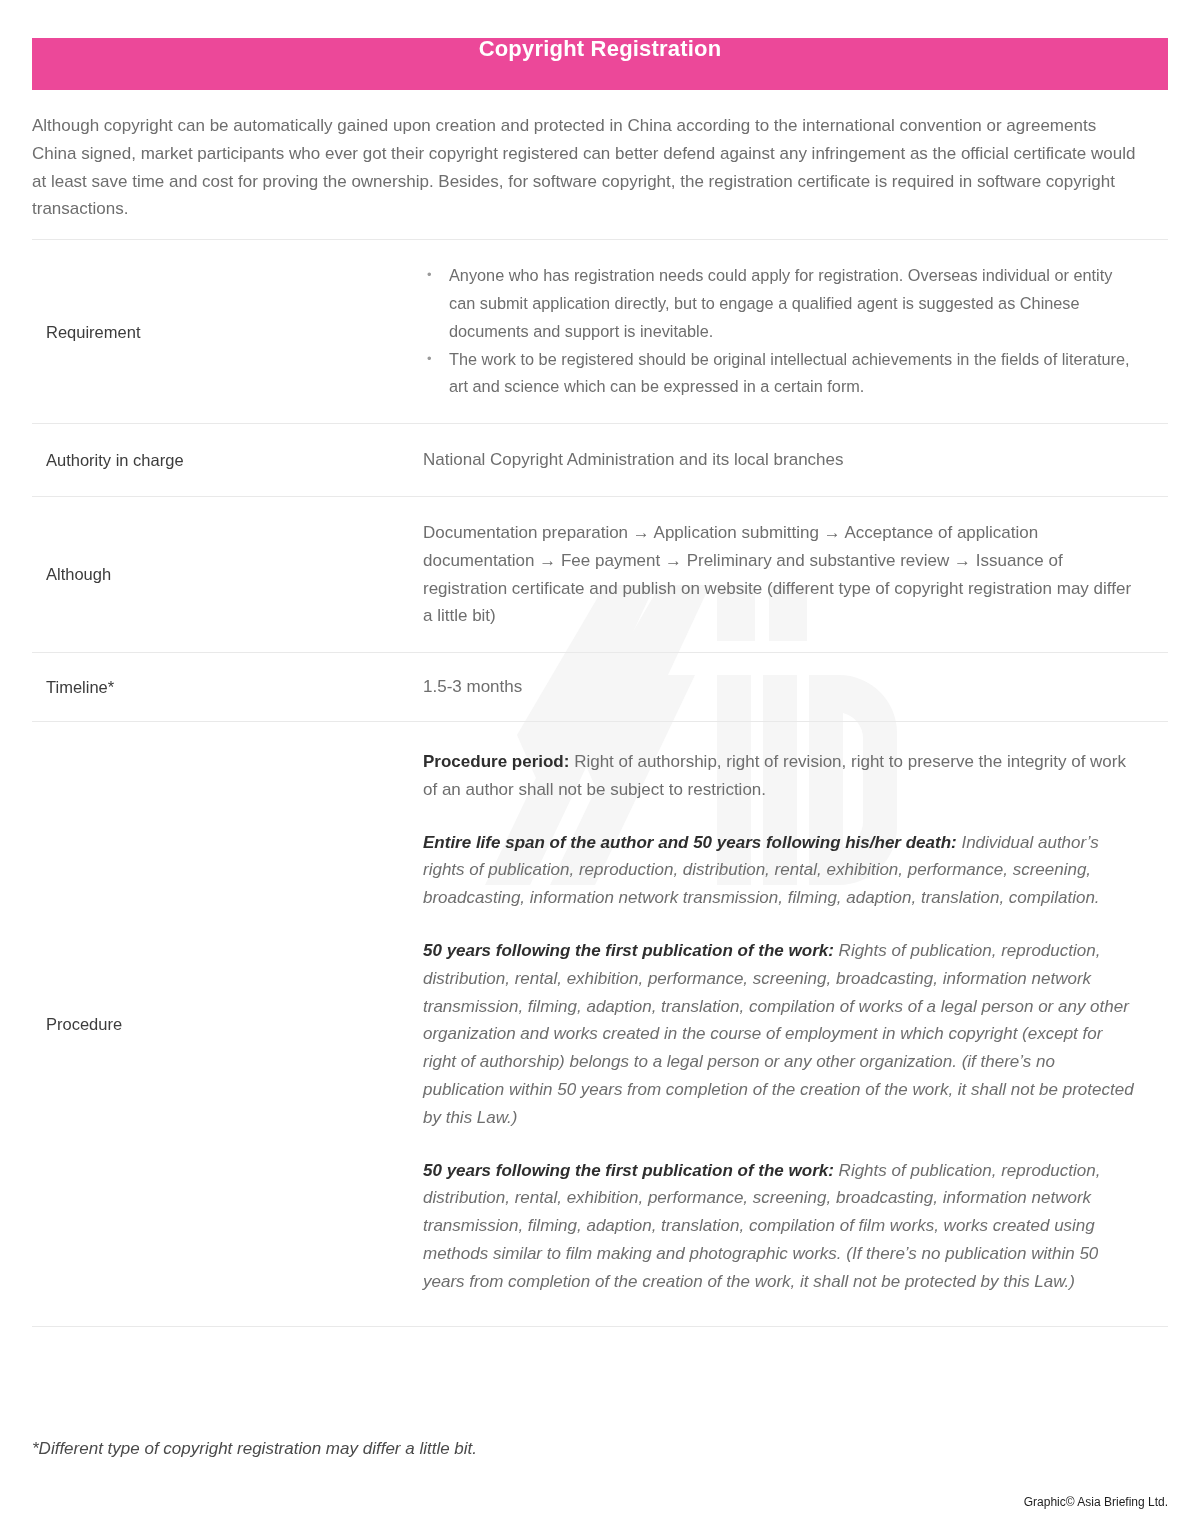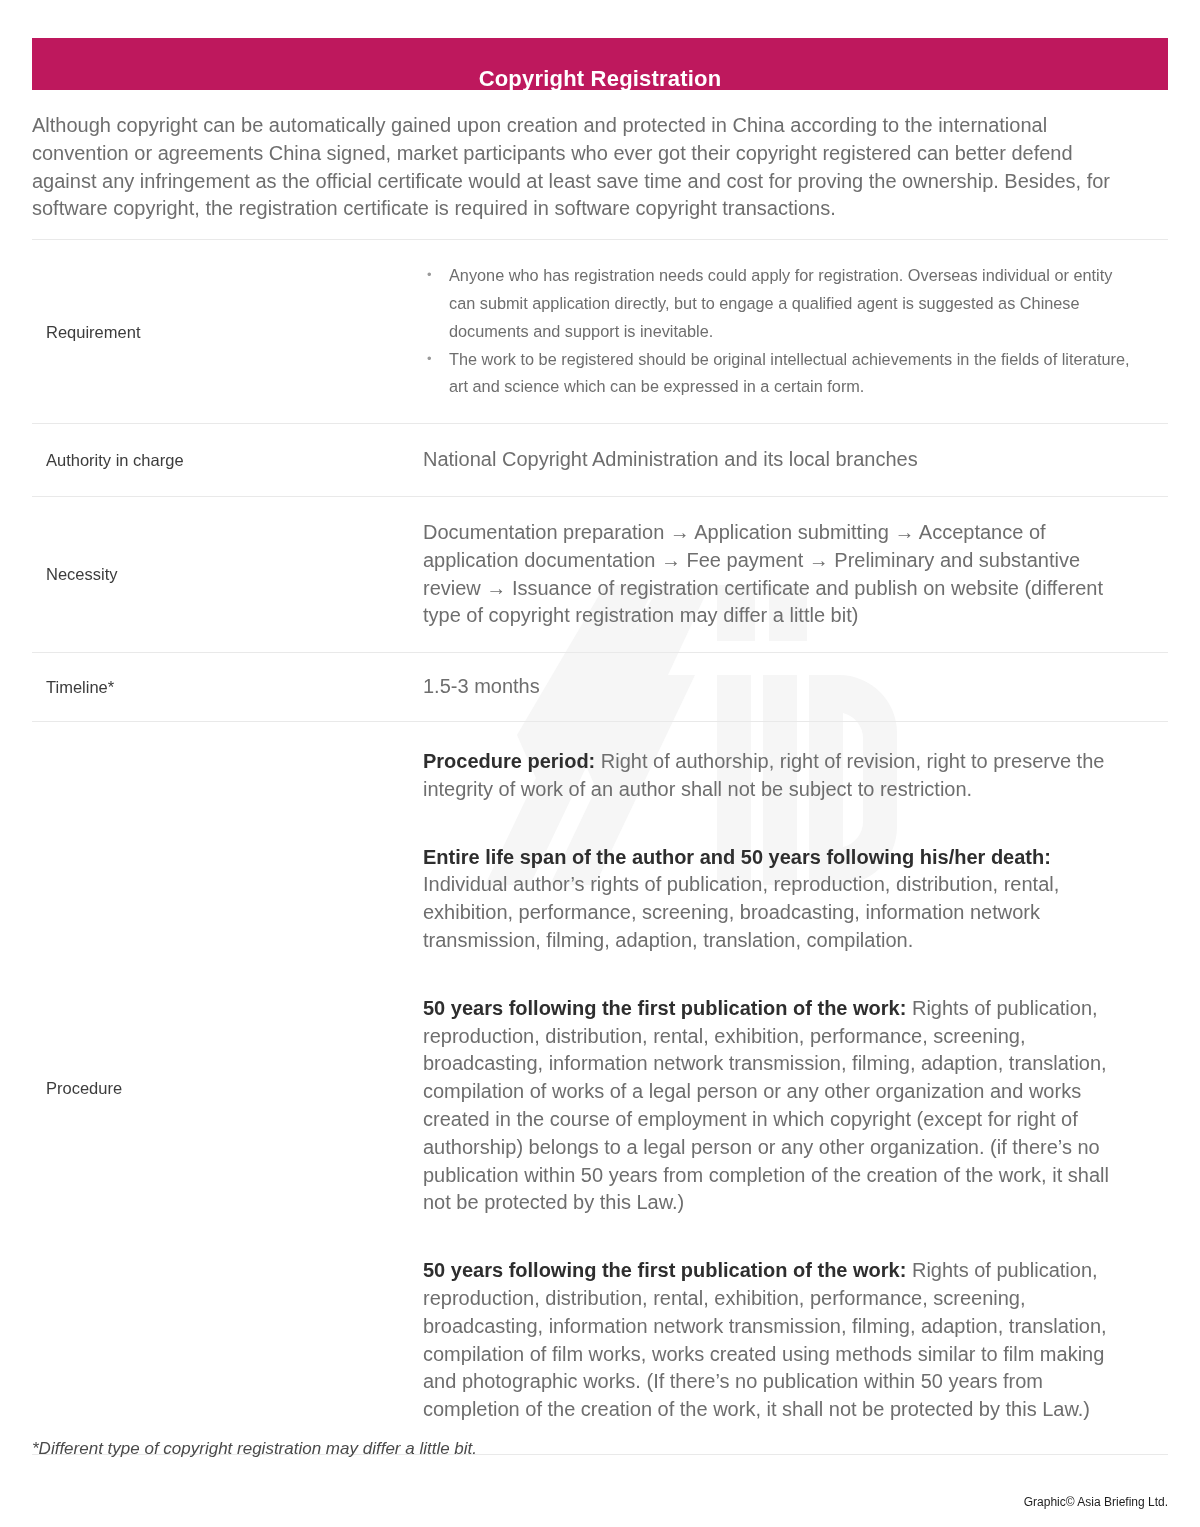--- a/index.html
+++ b/index.html
@@ -37,23 +37,23 @@
   }
   .watermark svg { display: block; width: 100%; height: 100%; }
 
   
   .banner {
     position: absolute;
     left: 32px;
     top: 38px;
     width: 1136px;
     height: 52px;
-    background: #be185d;
-    display: flex;
-    align-items: flex-end;
+    background: #ec4899;
+    display: flex;
+    align-items: flex-start;
     justify-content: center;
     z-index: 3;
   }
   .banner-title {
     color: #ffffff;
     font-size: 22px;
     font-weight: bold;
     letter-spacing: 0.2px;
     line-height: 1;
   }
@@ -90,26 +90,26 @@
   .cell-content {
     flex: 1 1 auto;
     padding: 22px 30px 22px 0;
     display: flex;
     flex-direction: column;
     justify-content: center;
   }
 
   .para {
     color: #6e6e6e;
-    font-size: 20px;
+    font-size: 17px;
     line-height: 27.8px;
     margin: 0;
     font-weight: normal;
   }
-  .para + .para { margin-top: 40px; }
+  .para + .para { margin-top: 25px; font-style: italic; }
   .para b, .para strong {
     color: #2e2e2e;
     font-weight: bold;
   }
 
   
   ul.bullets {
     margin: 0;
     padding: 0;
     list-style: none;
@@ -211,21 +211,21 @@
       <div class="cell-label">
         <span class="label-text">Authority in charge</span>
       </div>
       <div class="cell-content">
         <p class="para">National Copyright Administration and its local branches</p>
       </div>
     </div>
 
     <div class="row row-procedure">
       <div class="cell-label">
-        <span class="label-text">Necessity</span>
+        <span class="label-text">Although</span>
       </div>
       <div class="cell-content">
         <p class="para">Documentation preparation → Application submitting → Acceptance of application documentation → Fee payment → Preliminary and substantive review → Issuance of registration certificate and publish on website (different type of copyright registration may differ a little bit)</p>
       </div>
     </div>
 
     <div class="row row-timeline">
       <div class="cell-label">
         <span class="label-text">Timeline*</span>
       </div>

